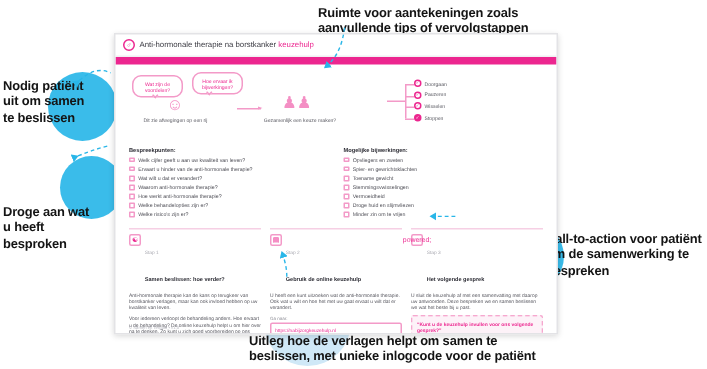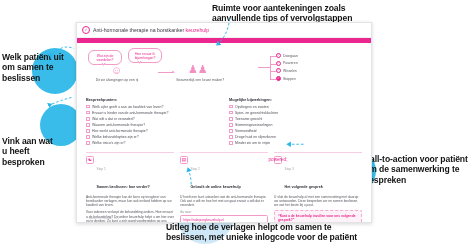--- a/index.html
+++ b/index.html
@@ -199,23 +199,23 @@
 <div id="root">
 
   <div class="blob pale" style="left:250px; top:48px; width:78px; height:78px;"></div>
   <div class="blob" style="left:32px; top:48px; width:46px; height:46px;"></div>
   <div class="blob" style="left:40px; top:104px; width:42px; height:42px;"></div>
   <div class="blob" style="left:330px; top:148px; width:46px; height:46px;"></div>
   <div class="blob pale" style="left:176px; top:186px; width:58px; height:58px;"></div>
 
   <div class="anno" style="left:212px; top:3px; width:170px;">Ruimte voor aantekeningen zoals aanvullende tips of vervolgstappen</div>
 
-  <div class="anno" style="left:2px; top:52px; width:62px;">Welk patiënt uit om samen te beslissen</div>
-
-  <div class="anno" style="left:2px; top:136px; width:58px;">Vink aan wat u heeft besproken</div>
+  <div class="anno" style="left:2px; top:52px; width:62px;">Nodig patiënt uit om samen te beslissen</div>
+
+  <div class="anno" style="left:2px; top:136px; width:58px;">Droge aan wat u heeft besproken</div>
 
   <div class="anno" style="left:364px; top:154px; width:104px;">Call-to-action voor patiënt om de samenwerking te bespreken</div>
 
   <div class="anno" style="left:166px; top:222px; width:208px;">Uitleg hoe de verlagen helpt om samen te beslissen, met unieke inlogcode voor de patiënt</div>
 
   <svg id="arrows" viewBox="0 0 471 246">
     <defs>
       <marker id="ah" markerWidth="6" markerHeight="6" refX="4.5" refY="3" orient="auto">
         <path d="M0,0 L5,3 L0,6 z" fill="#29b6e8"></path>
       </marker>

